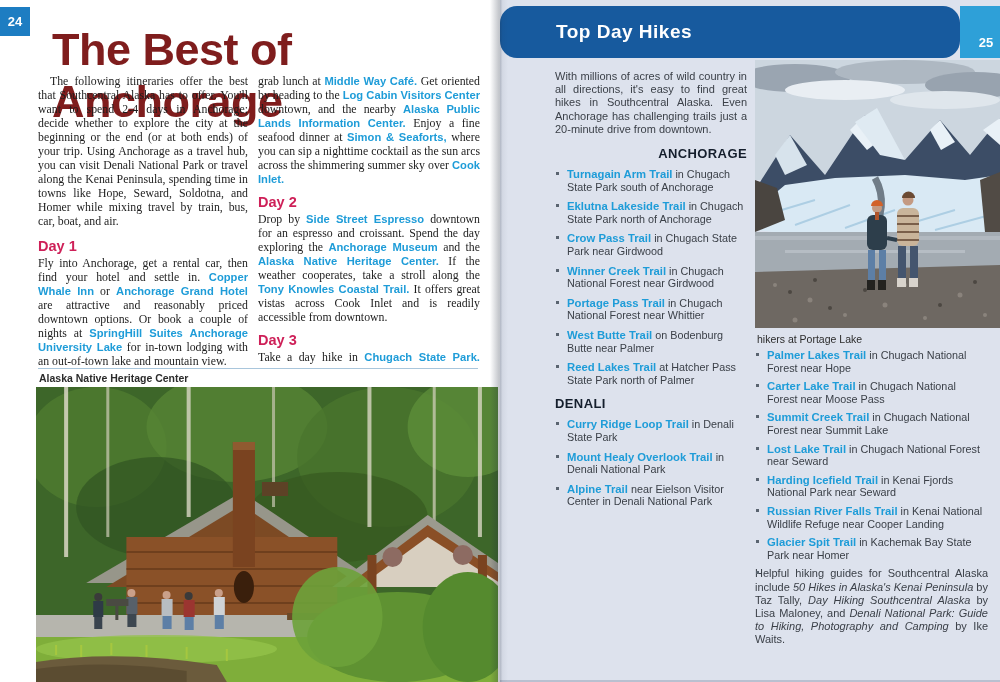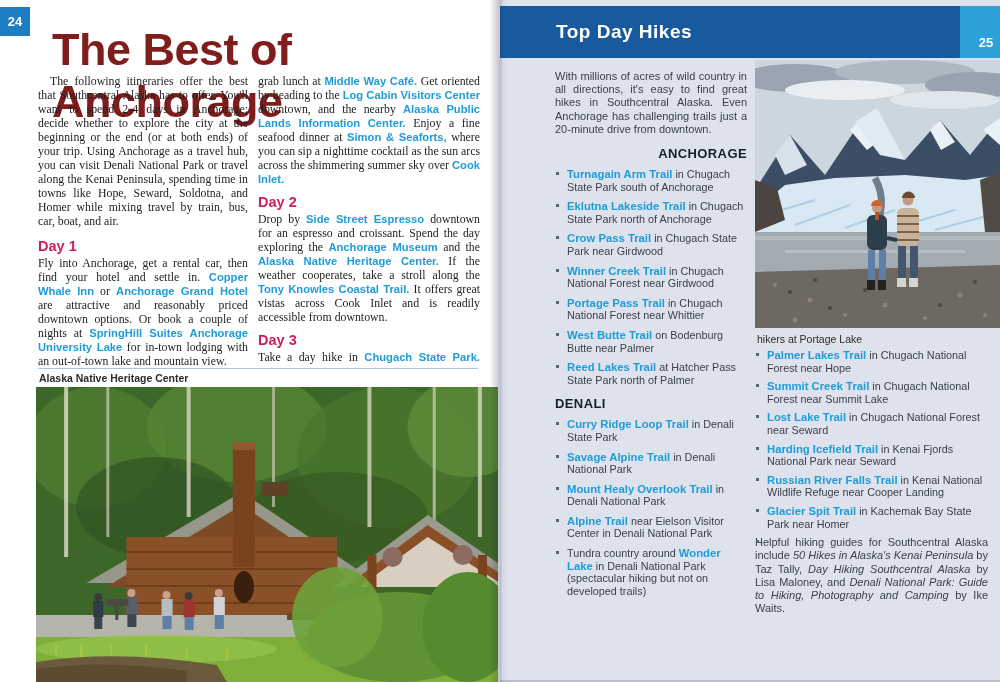--- a/index.html
+++ b/index.html
@@ -28,21 +28,21 @@
   .rule-left{position:absolute;left:38px;top:368px;width:440px;height:1px;background:#a9c6dc;}
   .caption{font-size:10.5px;color:#2b2b2b;}
   .caption-left{position:absolute;left:39px;top:372px;font-weight:bold;}
   .photo-left{position:absolute;left:36px;top:387px;width:462px;height:295px;overflow:hidden;}
   .photo-left svg{display:block;width:100%;height:100%;}
 
   
   .page-right{position:absolute;left:500px;top:0;width:500px;height:682px;background:#dde2ed;
     border-bottom:2px solid #b9c0d0;box-sizing:border-box;}
   .banner{position:absolute;left:0;top:6px;width:460px;height:52px;background:#175a9e;
-    display:flex;align-items:center;}
+    display:flex;align-items:center;border-radius:17px;}
   .banner-title{color:#ffffff;font-weight:bold;font-size:19px;letter-spacing:0.5px;padding-left:56px;}
   .pagenum-right{position:absolute;left:460px;top:6px;width:52px;height:52px;background:#2ea0d8;
     color:#fff;font-weight:bold;font-size:13px;display:flex;justify-content:center;padding-top:29px;box-sizing:border-box;}
   .photo-right{position:absolute;left:255px;top:60px;width:245px;height:268px;overflow:hidden;}
   .photo-right svg{display:block;width:100%;height:100%;}
   .caption-right{position:absolute;left:257px;top:333px;}
 
   .rp-col-left{position:absolute;left:55px;top:70px;width:192px;height:600px;overflow:hidden;}
   .rp-col-right{position:absolute;left:255px;top:349px;width:233px;height:325px;overflow:hidden;}
   .rp-intro{font-size:11px;line-height:13.2px;color:#3b4048;text-align:justify;margin:0 0 10px 0;}
@@ -266,31 +266,31 @@
           <div class="trail-item"><span class="bullet"></span><span><span class="trail-name">Eklutna Lakeside Trail</span><span class="trail-rest"> in Chugach State Park north of Anchorage</span></span></div>
           <div class="trail-item"><span class="bullet"></span><span><span class="trail-name">Crow Pass Trail</span><span class="trail-rest"> in Chugach State Park near Girdwood</span></span></div>
           <div class="trail-item"><span class="bullet"></span><span><span class="trail-name">Winner Creek Trail</span><span class="trail-rest"> in Chugach National Forest near Girdwood</span></span></div>
           <div class="trail-item"><span class="bullet"></span><span><span class="trail-name">Portage Pass Trail</span><span class="trail-rest"> in Chugach National Forest near Whittier</span></span></div>
           <div class="trail-item"><span class="bullet"></span><span><span class="trail-name">West Butte Trail</span><span class="trail-rest"> on Bodenburg Butte near Palmer</span></span></div>
           <div class="trail-item"><span class="bullet"></span><span><span class="trail-name">Reed Lakes Trail</span><span class="trail-rest"> at Hatcher Pass State Park north of Palmer</span></span></div>
         </div>
       <div class="sec-head">DENALI</div>
       <div>
           <div class="trail-item"><span class="bullet"></span><span><span class="trail-name">Curry Ridge Loop Trail</span><span class="trail-rest"> in Denali State Park</span></span></div>
-          <div class="trail-item"><span class="bullet"></span><span><span class="trail-name">Savage Alpine Trail</span><span class="trail-rest"> in Denali National Park</span></span></div>
+          <div class="trail-item"><span class="bullet"></span></div>
           <div class="trail-item"><span class="bullet"></span><span><span class="trail-name">Mount Healy Overlook Trail</span><span class="trail-rest"> in Denali National Park</span></span></div>
           <div class="trail-item"><span class="bullet"></span><span><span class="trail-name">Alpine Trail</span><span class="trail-rest"> near Eielson Visitor Center in Denali National Park</span></span></div>
-          <div class="trail-item"><span class="bullet"></span><span><span class="trail-pre">Tundra country around </span><span class="trail-name">Wonder Lake</span><span class="trail-rest"> in Denali National Park (spectacular hiking but not on developed trails)</span></span></div>
         </div>
 
     </div>
 
     <div class="rp-col-right">
       <div>
           <div class="trail-item"><span class="bullet"></span><span><span class="trail-name">Palmer Lakes Trail</span><span class="trail-rest"> in Chugach National Forest near Hope</span></span></div>
+          <div class="trail-item"><span class="bullet"></span><span><span class="trail-name">Carter Lake Trail</span><span class="trail-rest"> in Chugach National Forest near Moose Pass</span></span></div>
           <div class="trail-item"><span class="bullet"></span><span><span class="trail-name">Summit Creek Trail</span><span class="trail-rest"> in Chugach National Forest near Summit Lake</span></span></div>
           <div class="trail-item"><span class="bullet"></span><span><span class="trail-name">Lost Lake Trail</span><span class="trail-rest"> in Chugach National Forest near Seward</span></span></div>
           <div class="trail-item"><span class="bullet"></span><span><span class="trail-name">Harding Icefield Trail</span><span class="trail-rest"> in Kenai Fjords National Park near Seward</span></span></div>
           <div class="trail-item"><span class="bullet"></span><span><span class="trail-name">Russian River Falls Trail</span><span class="trail-rest"> in Kenai National Wildlife Refuge near Cooper Landing</span></span></div>
           <div class="trail-item"><span class="bullet"></span><span><span class="trail-name">Glacier Spit Trail</span><span class="trail-rest"> in Kachemak Bay State Park near Homer</span></span></div>
           <div class="trail-item"><span class="bullet"></span></div>
         </div>
       <p class="rp-outro"><span class="seg-plain">Helpful hiking guides for Southcentral Alaska include </span><span class="seg-italic">50 Hikes in Alaska's Kenai Peninsula</span><span class="seg-plain"> by Taz Tally, </span><span class="seg-italic">Day Hiking Southcentral Alaska</span><span class="seg-plain"> by Lisa Maloney, and </span><span class="seg-italic">Denali National Park: Guide to Hiking, Photography and Camping</span><span class="seg-plain"> by Ike Waits.</span></p>
     </div>
   </div>

